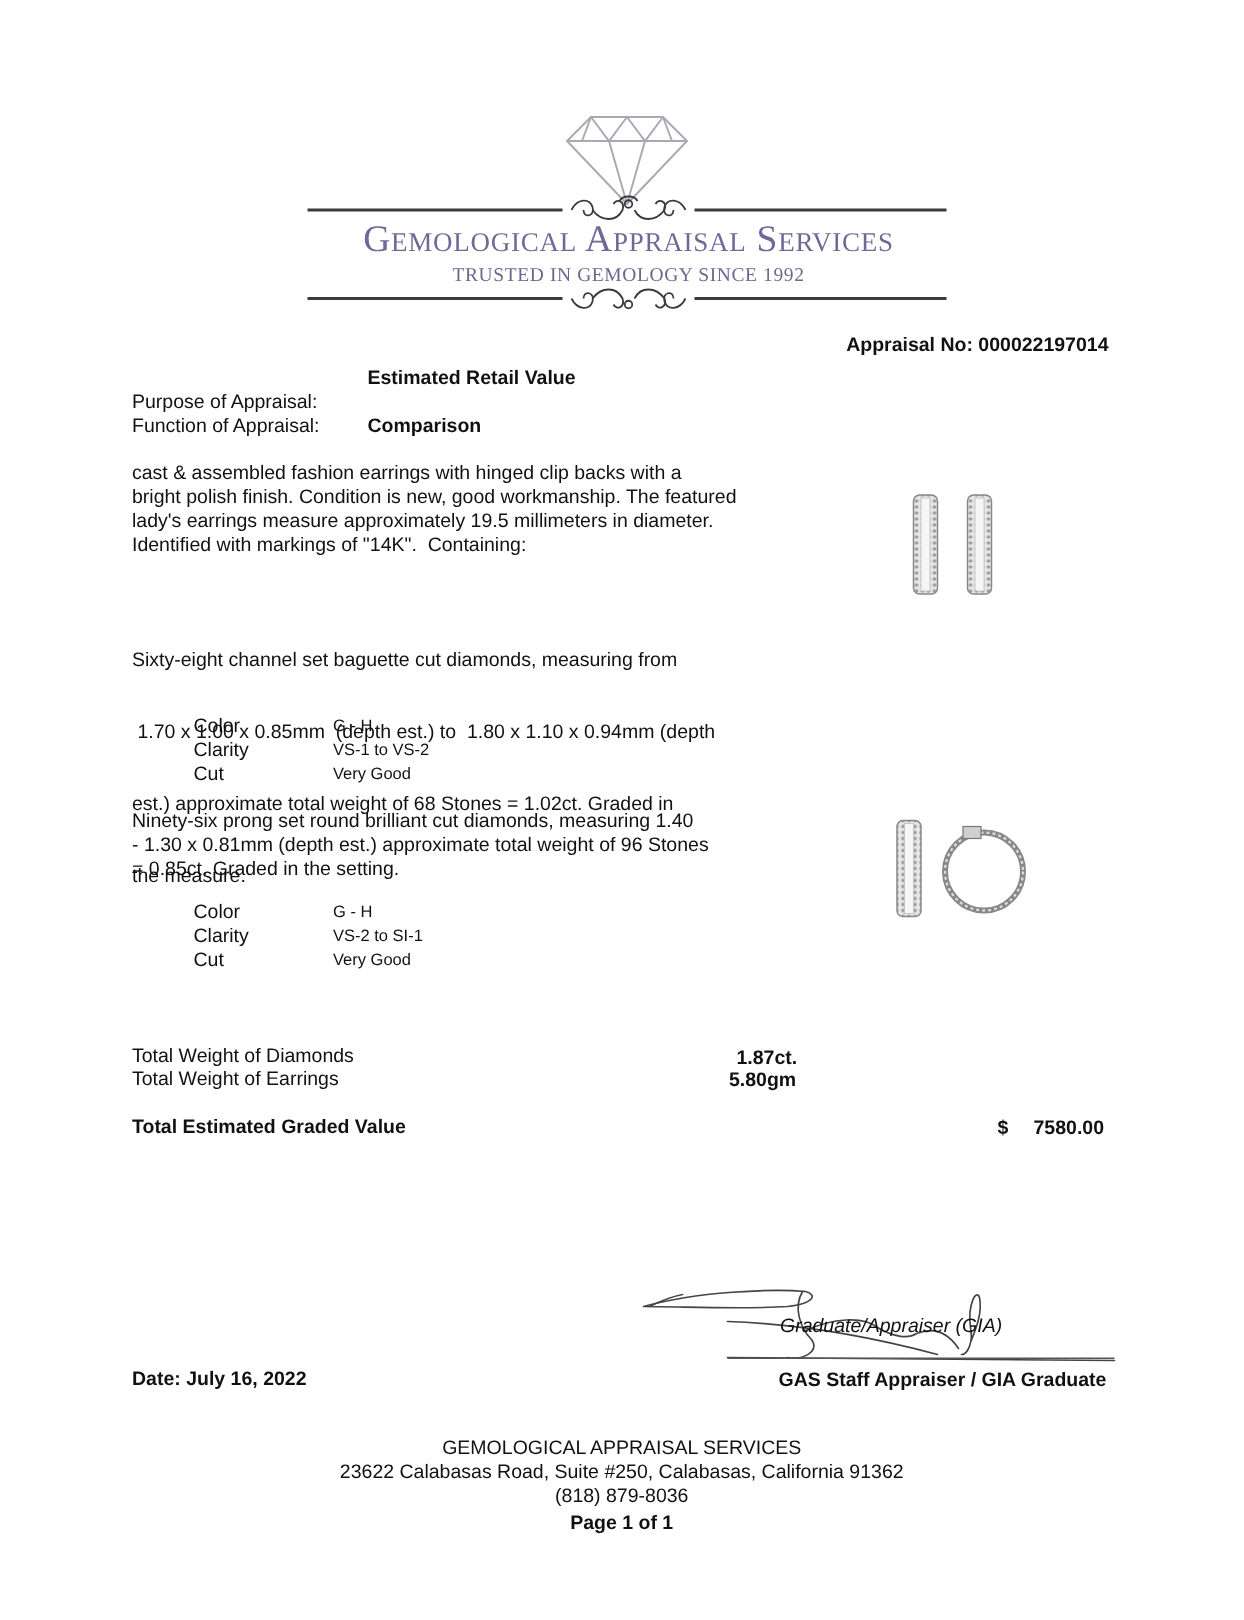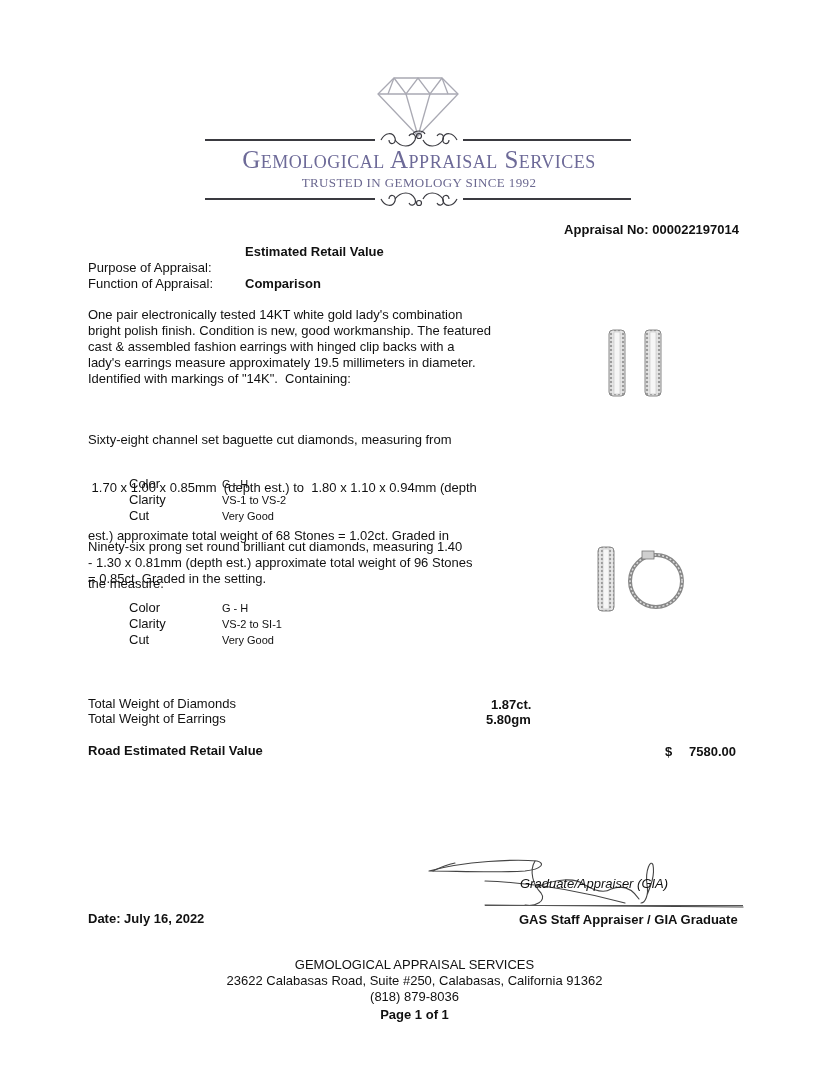--- a/index.html
+++ b/index.html
@@ -76,23 +76,22 @@
 </svg>
 
 <div id="appraisal-no" class="abs">Appraisal No: 000022197014</div>
 
 <div class="abs label-col t13" style="top:260px;">Purpose of Appraisal:</div>
 <div class="abs value-col t13 bold" style="top:244px;">Estimated Retail Value</div>
 <div class="abs label-col t13" style="top:276px;">Function of Appraisal:</div>
 <div class="abs value-col t13 bold" style="top:276px;">Comparison</div>
 
 <div class="abs para" style="top:307px;">
-  <div>One pair electronically tested 14KT white gold lady's combination</div>
+  <div>cast &amp; assembled fashion earrings with hinged clip backs with a</div>
   <div>bright polish finish. Condition is new, good workmanship. The featured</div>
-  <div>cast &amp; assembled fashion earrings with hinged clip backs with a</div>
   <div>lady's earrings measure approximately 19.5 millimeters in diameter.</div>
   <div style="white-space:pre;">Identified with markings of "14K".  Containing:</div>
 </div>
 
 <div class="abs para" style="top:400px; white-space:pre;">
   <div>Sixty-eight channel set baguette cut diamonds, measuring from</div>
   <div> 1.70 x 1.00 x 0.85mm  (depth est.) to  1.80 x 1.10 x 0.94mm (depth</div>
   <div>est.) approximate total weight of 68 Stones = 1.02ct. Graded in</div>
   <div>the measure.</div>
 </div>
@@ -134,21 +133,21 @@
   <circle cx="60" cy="36" r="26" fill="none" stroke="#888" stroke-width="4"></circle>
   <circle cx="60" cy="36" r="26" fill="none" stroke="#ddd" stroke-width="1.5" stroke-dasharray="2 2"></circle>
   <rect x="46" y="6" width="12" height="8" fill="#cfcfcf" stroke="#777" stroke-width="0.8"></rect>
 </svg>
 
 <div class="abs t13" style="left:88px; top:696px;">Total Weight of Diamonds</div>
 <div class="abs t13 bold" style="left:491px; top:697px;">1.87ct.</div>
 <div class="abs t13" style="left:88px; top:711px;">Total Weight of Earrings</div>
 <div class="abs t13 bold" style="left:486px; top:712px;">5.80gm</div>
 
-<div class="abs t13 bold" style="left:88px; top:743px;">Road Estimated Retail Value</div>
+<div class="abs t13 bold" style="left:88px; top:743px;">Total Estimated Graded Value</div>
 <div class="abs t13 bold" style="left:665px; top:744px;">$</div>
 <div class="abs t13 bold" style="left:689px; top:744px;">7580.00</div>
 
 <svg id="signature" class="abs" viewBox="0 0 320 55">
   <g fill="none" stroke="#444" stroke-width="1.1" stroke-linecap="round">
     <path d="M60,50 L318,52"></path>
     <path d="M4,16 C40,6 90,4 112,6 C120,8 118,14 100,16 C70,18 30,16 4,16"></path>
     <path d="M60,26 C120,28 170,40 200,48"></path>
     <path d="M110,6 C104,16 108,30 116,38 C122,46 110,52 100,50"></path>
     <path d="M112,32 C130,24 150,22 160,30 C170,36 180,38 186,34 C196,30 206,32 214,44"></path>

